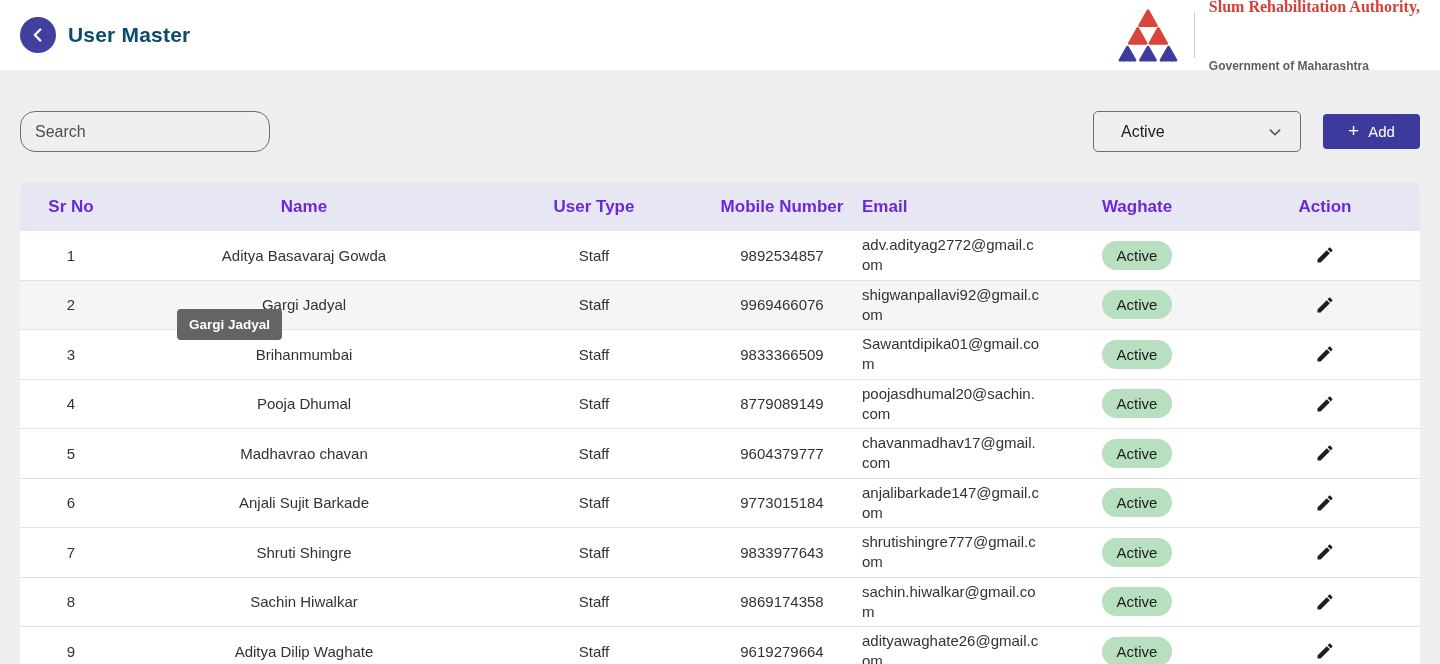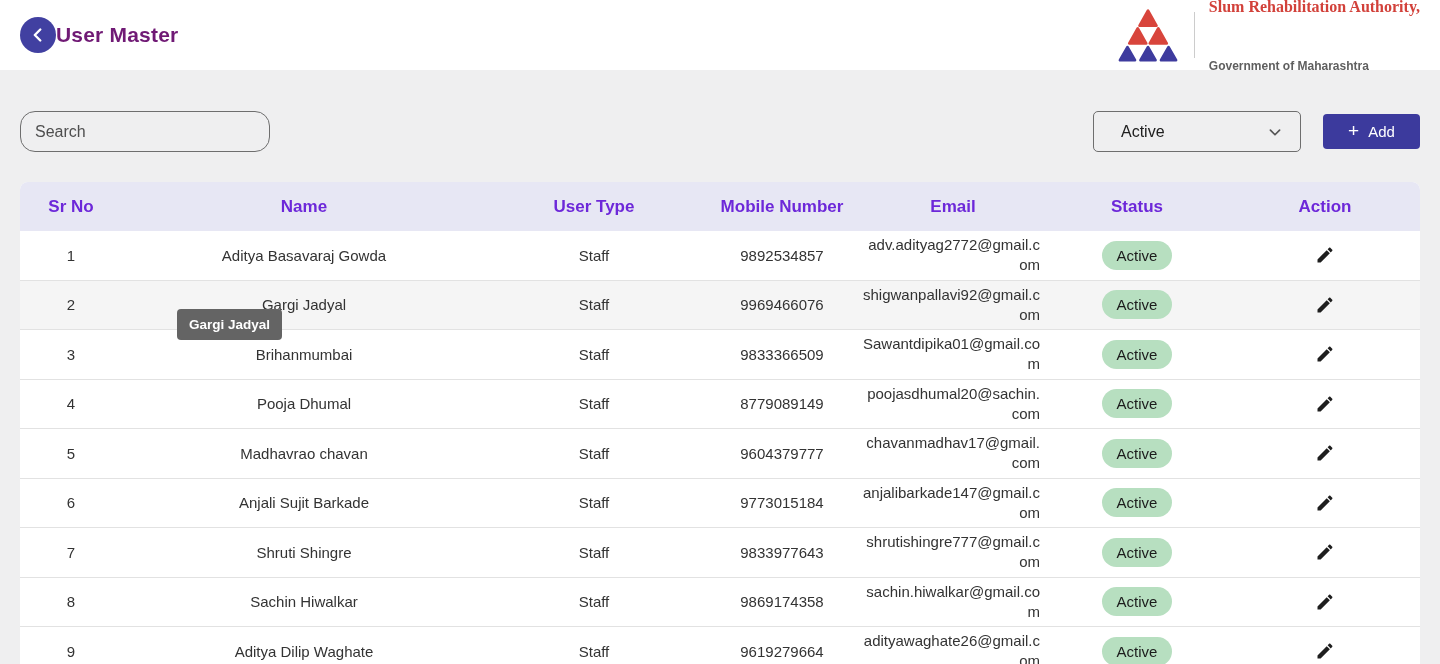--- a/index.html
+++ b/index.html
@@ -16,21 +16,21 @@
     height: 70px; background: #ffffff;
     display: flex; align-items: center; padding: 0 20px;
   }
   .back-btn {
     width: 36px; height: 36px; border-radius: 50%;
     background: #4140a1; border: none; cursor: pointer;
     display: flex; align-items: center; justify-content: center; padding: 0;
     flex: 0 0 auto;
   }
   .page-title {
-    margin: 0 0 0 0; font-size: 21px; font-weight: 700; color: #701a75;
+    margin: 0 0 0 12px; font-size: 21px; font-weight: 700; color: #0c4a6e;
     letter-spacing: 0.2px;
   }
   .logo { margin-left: auto; display: flex; align-items: center; gap: 14px; }
   .logo-divider { width: 1px; height: 46px; background: #cccccc; }
   .logo-text { display: flex; flex-direction: column; gap: 40px; }
   .logo-line-red {
     color: #d2413a; font-family: "Liberation Serif", serif;
     font-weight: 700; font-size: 16px; line-height: 1.22;
   }
   .logo-line-gray { color: #5f5f5f; font-weight: 700; font-size: 12px; margin-top: 3px; }
@@ -60,26 +60,26 @@
   .add-plus { font-size: 19px; font-weight: 400; line-height: 1; position: relative; top: -1px; }
 
   
   .table-card {
     margin: 30px 20px 0; background: #ffffff;
     border-radius: 8px 8px 0 0; overflow: hidden;
   }
   table { width: 100%; border-collapse: collapse; table-layout: fixed; }
   thead tr { background: #e7e7f4; height: 49px; }
   th { font-size: 17px; font-weight: 700; color: #6d28d9; text-align: center; padding: 0; }
-  th.h-email { text-align: center; }
+  th.h-email { text-align: left; }
   tbody tr { height: 48px; background: #ffffff; border-bottom: 1px solid #e2e2e2; }
   tbody tr.hovered { background: #f5f5f5; }
   td { font-size: 15px; color: #333333; text-align: center; padding: 0; }
   td.cell-email {
-    text-align: right; padding: 4px 4px 4px 0; line-height: 1.35;
+    text-align: left; padding: 4px 4px 4px 0; line-height: 1.35;
     word-break: break-all; color: #333333;
   }
   .pill {
     display: inline-block; background: #b7dfc0; color: #1c1c1c;
     border-radius: 15px; padding: 7px 15px; font-size: 15px; line-height: 1;
   }
   .edit-btn { background: none; border: none; cursor: pointer; padding: 3px; line-height: 0; }
   .edit-btn svg { width: 20px; height: 20px; fill: #1e1e1e; }
 
   
@@ -150,21 +150,21 @@
           <col style="width:186px">
         <col style="width:190px">
       </colgroup>
       <thead>
         <tr>
           <th>Sr No</th>
           <th>Name</th>
           <th>User Type</th>
           <th>Mobile Number</th>
           <th class="h-email">Email</th>
-          <th>Status</th>
+          <th>Waghate</th>
           <th>Action</th>
         </tr>
       </thead>
       <tbody id="table-body">
           <tr>
     <td>1</td>
     <td>Aditya Basavaraj Gowda</td>
     <td>Staff</td>
     <td>9892534857</td>
     <td class="cell-email">adv.adityag2772@gmail.com</td>

